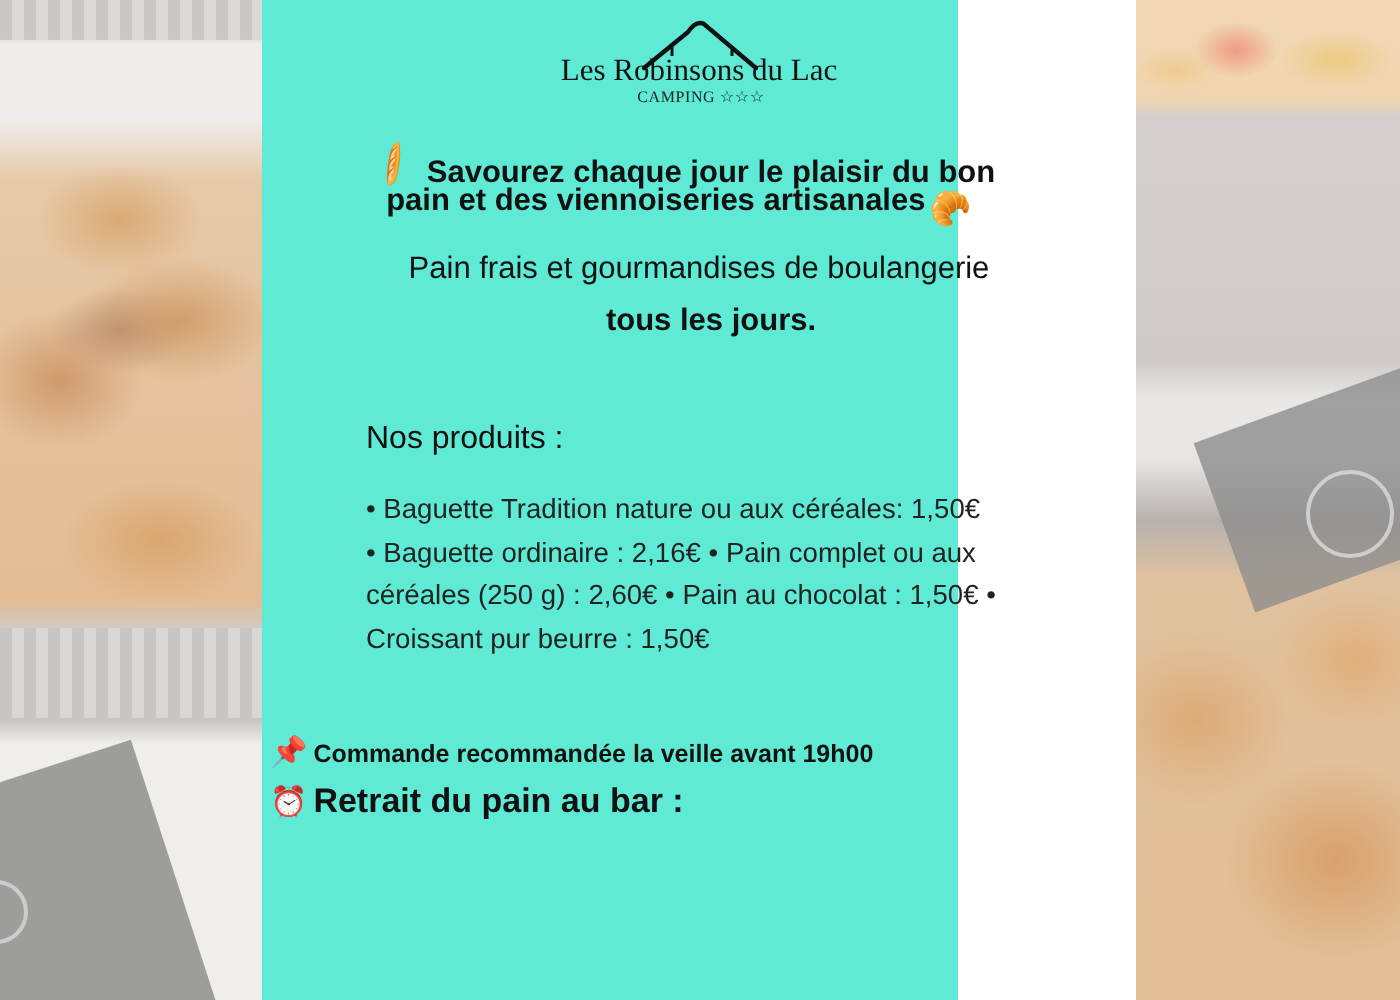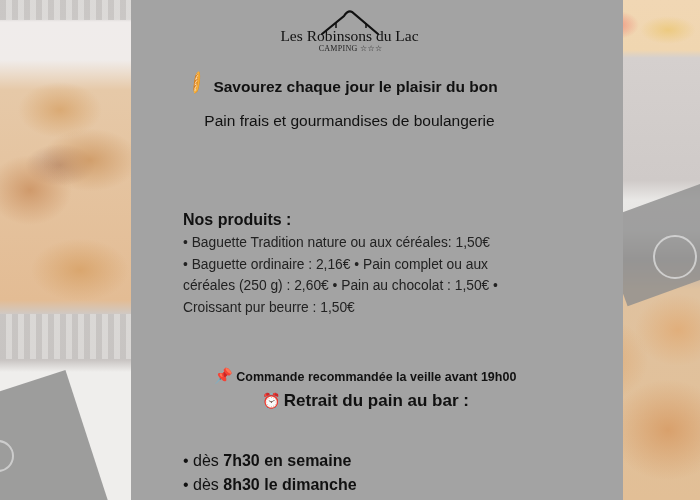--- a/index.html
+++ b/index.html
@@ -37,41 +37,41 @@
         radial-gradient(ellipse 80px 70px at 100px 430px, rgba(215,155,100,.85), rgba(215,155,100,0) 72%),
         radial-gradient(ellipse 60px 50px at 110px 330px, rgba(225,170,115,.8), rgba(225,170,115,0) 72%),
         linear-gradient(180deg, #f1d7b4 0px, #f0d6b0 50px, #d5d0ce 58px, #cfcac8 180px, #e9e8e6 200px, #e7e6e4 230px, #b7b1ae 260px, #e0c29f 290px, #e2bf96 500px);
     }
     .side.right .slate { position: absolute; left: 40px; top: 195px; width: 140px; height: 90px;
       background: #8d8d8d; transform: rotate(-20deg); opacity: .8; }
     .side.right .stamp { position: absolute; left: 85px; top: 235px; width: 40px; height: 40px;
       border-radius: 50%; border: 2px solid #dcdcdc; opacity: .8; }
 
     
-    .center { position: absolute; left: 131px; width: 492px; top: 0; height: 500px; background: #a3a3a3; }
+    .center { position: absolute; left: 131px; width: 348px; top: 0; height: 500px; background: #5eead4; }
 
     .logo { position: absolute; left: 0; width: 437px; top: 6px; text-align: center; }
     .logo .roof { display: block; margin: 0 auto; width: 80px; height: 30px; }
     .logo .name { font-family: "Liberation Serif", serif; font-size: 15.5px; color: #111; line-height: 16px; margin-top: -8px; display: block; }
     .logo .sub { font-family: "Liberation Serif", serif; font-size: 8px; color: #222; letter-spacing: .3px; display: block; line-height: 9px; margin-left: 2px; }
 
     .intro { position: absolute; left: 0; width: 437px; top: 80px; text-align: center; }
     .headline { font-weight: bold; font-size: 15.5px; line-height: 14px; color: #111; }
     .headline .l1 { display: block; padding-left: 12px; }
     .headline .l2 { display: block; padding-right: 20px; }
     .emoji { display: inline-block; font-size: 16px; vertical-align: middle; }
     .emoji.baguette { position: absolute; left: 57px; top: -4px; transform: rotate(-35deg); font-size: 15px; }
     .emoji.croissant { font-size: 17px; margin-left: 2px; position: relative; top: 4px; }
     .tag1 { display: block; font-size: 15.5px; margin-top: 18px; line-height: 18px; }
     .tag2 { display: block; font-size: 15.5px; font-weight: bold; margin-top: 8px; line-height: 18px; padding-left: 12px; }
 
     .products { position: absolute; left: 52px; width: 358px; top: 210px; font-size: 13.8px; line-height: 21.5px; color: #222; }
-    .products .ptitle { font-weight: bold; font-size: 16px; display: block; line-height: 20px; margin-bottom: 2px; color: #111; }
+    .products .ptitle { font-weight: normal; font-size: 16px; display: block; line-height: 20px; margin-bottom: 14px; color: #111; }
 
-    .order { position: absolute; left: 16px; width: 437px; top: 367px; text-align: center; }
+    .order { position: absolute; left: 4px; width: 437px; top: 367px; }
     .order .line1 { font-weight: bold; font-size: 12.5px; color: #111; }
     .order .pin { font-size: 15px; margin-right: 3px; }
     .order .line2 { display: block; font-size: 12.5px; margin-top: 10px; color: #222; padding-left: 4px; }
     .order .line3 { display: block; font-weight: bold; font-size: 17px; margin-top: 6px; color: #111; }
     .order .clock { font-size: 15px; margin-right: 3px; }
 
     .hours { position: absolute; left: 52px; top: 449px; font-size: 16px; line-height: 24px; color: #111; }
     .hours .b { font-weight: bold; }
   </style>
 </head>
@@ -98,39 +98,37 @@
       <path d="M56 22 L56 17" stroke="#111" stroke-width="1.5"></path>
     </svg>
     <span class="name">Les Robinsons du Lac</span>
     <span class="sub">CAMPING ☆☆☆</span>
   </div>
 
   <div class="intro">
     <div class="headline" style="position:relative;">
       <span class="emoji baguette">🥖</span>
       <span class="l1">Savourez chaque jour le plaisir du bon</span>
+      <span class="l2"><span>pain et des viennoiseries artisanales</span><span class="emoji croissant">🥐</span></span>
     </div>
     <span class="tag1">Pain frais et gourmandises de boulangerie</span>
+    <span class="tag2">tous les jours.</span>
   </div>
 
   <div class="products">
     <span class="ptitle">Nos produits :</span>
     <div>• Baguette Tradition nature ou aux céréales: 1,50€</div>
     <div>• Baguette ordinaire : 2,16€ • Pain complet ou aux</div>
     <div>céréales (250 g) : 2,60€ • Pain au chocolat : 1,50€ •</div>
     <div>Croissant pur beurre : 1,50€</div>
   </div>
 
   <div class="order">
     <div class="line1">
       <span class="pin">📌</span><span>Commande recommandée la veille avant 19h00</span>
     </div>
     <div class="line3">
       <span class="clock">⏰</span><span>Retrait du pain au bar :</span>
     </div>
   </div>
 
-  <div class="hours">
-    <div><span>• dès </span><span class="b">7h30</span><span class="b"> en semaine</span></div>
-    <div><span>• dès </span><span class="b">8h30</span><span class="b"> le dimanche</span></div>
-  </div>
 
 </div>
 
 </body></html>

